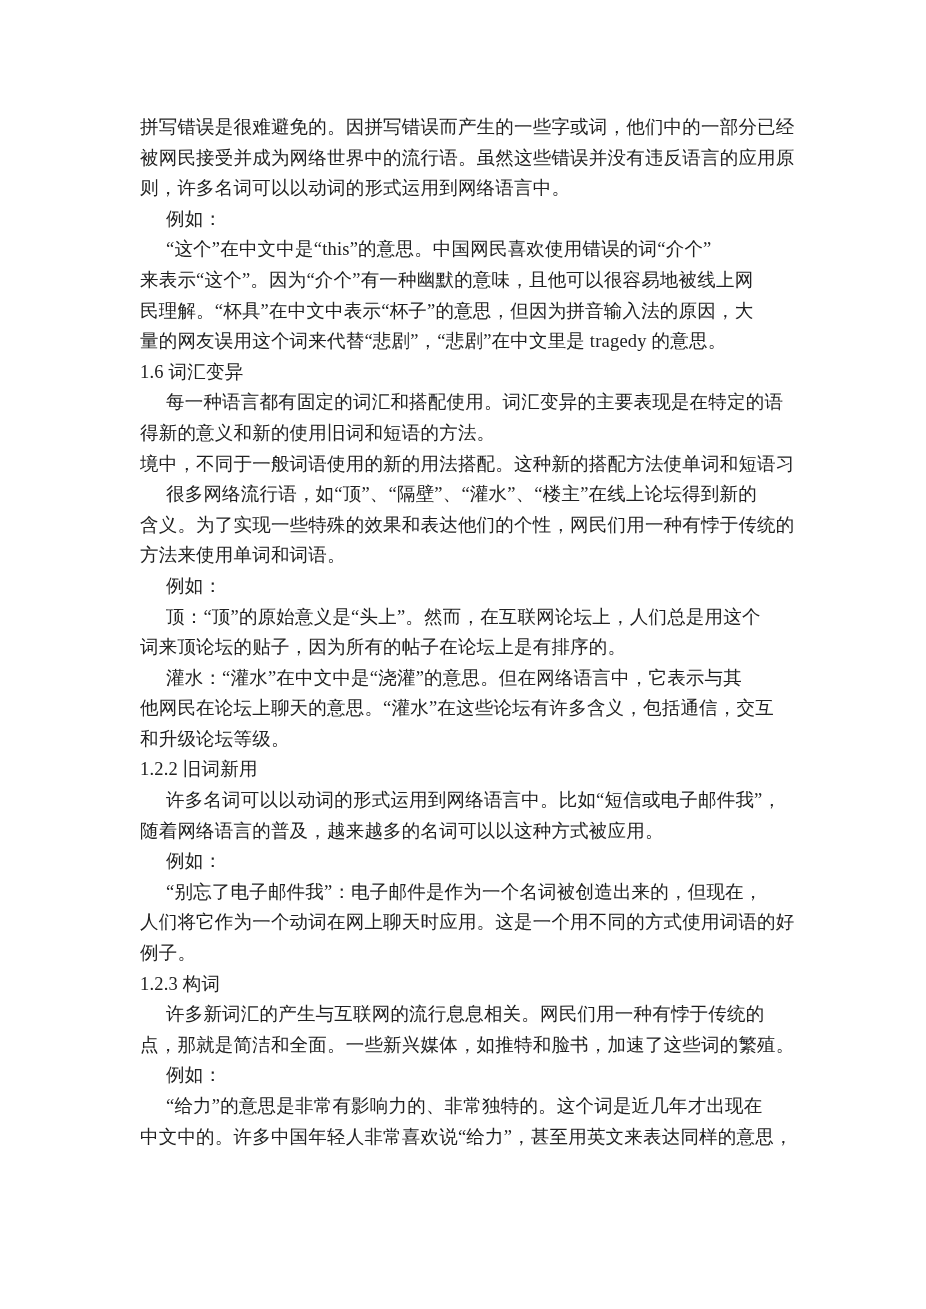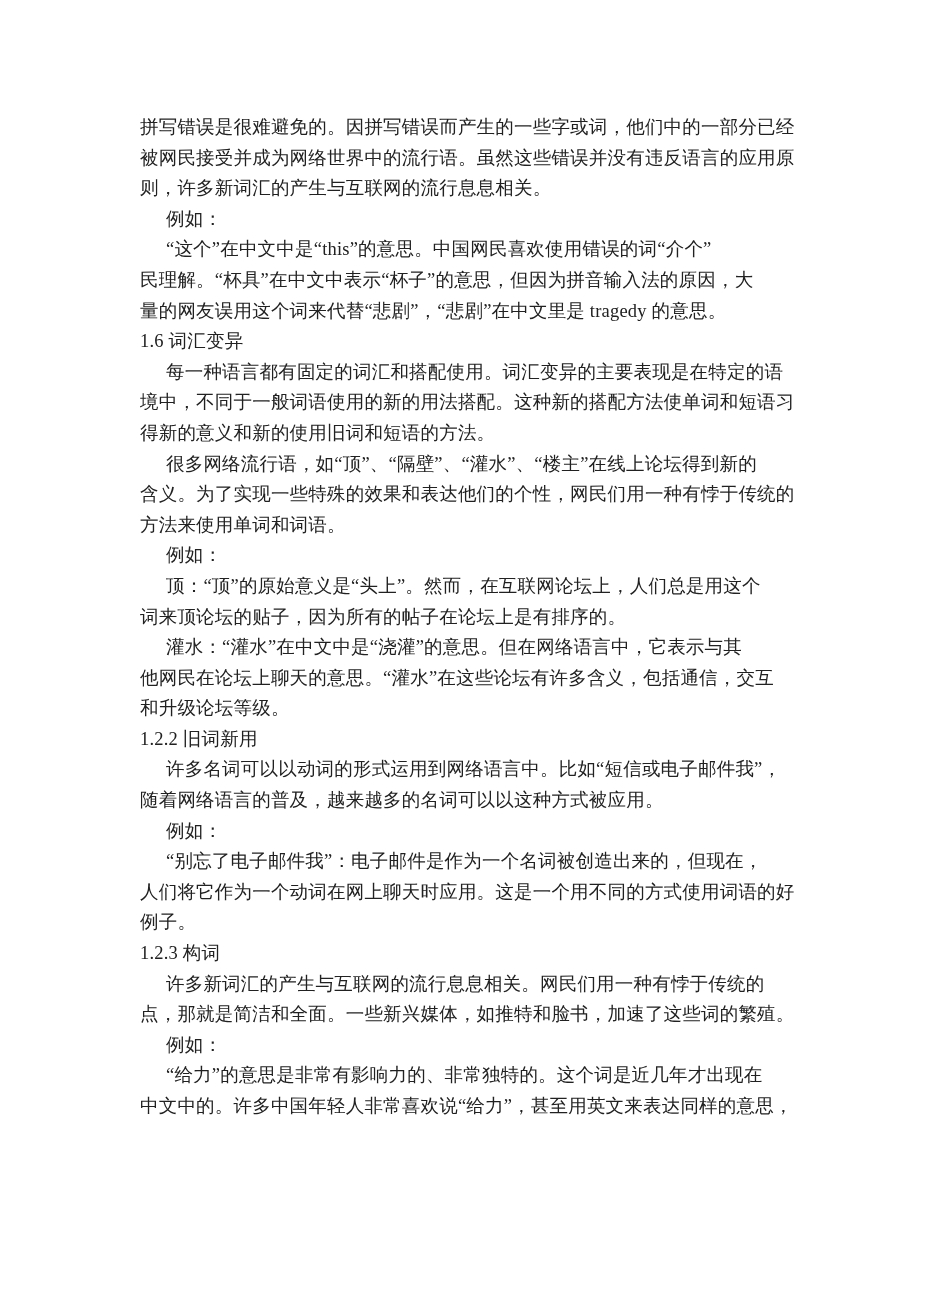--- a/index.html
+++ b/index.html
@@ -34,29 +34,30 @@
   .indent {
     padding-left: 26px;
   }
 </style>
 </head>
 <body>
 
 <div class="page">
   <div class="line">拼写错误是很难避免的。因拼写错误而产生的一些字或词，他们中的一部分已经</div>
   <div class="line">被网民接受并成为网络世界中的流行语。虽然这些错误并没有违反语言的应用原</div>
-  <div class="line">则，许多新词汇的产生与互联网的流行息息相关。</div>
+  <div class="line">则，许多名词可以以动词的形式运用到网络语言中。</div>
   <div class="line indent">例如：</div>
   <div class="line indent">“这个”在中文中是“this”的意思。中国网民喜欢使用错误的词“介个”</div>
+  <div class="line">来表示“这个”。因为“介个”有一种幽默的意味，且他可以很容易地被线上网</div>
   <div class="line">民理解。“杯具”在中文中表示“杯子”的意思，但因为拼音输入法的原因，大</div>
   <div class="line">量的网友误用这个词来代替“悲剧”，“悲剧”在中文里是 tragedy 的意思。</div>
   <div class="line">1.6 词汇变异</div>
   <div class="line indent">每一种语言都有固定的词汇和搭配使用。词汇变异的主要表现是在特定的语</div>
+  <div class="line">得新的意义和新的使用旧词和短语的方法。</div>
   <div class="line">境中，不同于一般词语使用的新的用法搭配。这种新的搭配方法使单词和短语习</div>
-  <div class="line">得新的意义和新的使用旧词和短语的方法。</div>
   <div class="line indent">很多网络流行语，如“顶”、“隔壁”、“灌水”、“楼主”在线上论坛得到新的</div>
   <div class="line">含义。为了实现一些特殊的效果和表达他们的个性，网民们用一种有悖于传统的</div>
   <div class="line">方法来使用单词和词语。</div>
   <div class="line indent">例如：</div>
   <div class="line indent">顶：“顶”的原始意义是“头上”。然而，在互联网论坛上，人们总是用这个</div>
   <div class="line">词来顶论坛的贴子，因为所有的帖子在论坛上是有排序的。</div>
   <div class="line indent">灌水：“灌水”在中文中是“浇灌”的意思。但在网络语言中，它表示与其</div>
   <div class="line">他网民在论坛上聊天的意思。“灌水”在这些论坛有许多含义，包括通信，交互</div>
   <div class="line">和升级论坛等级。</div>
   <div class="line">1.2.2 旧词新用</div>

